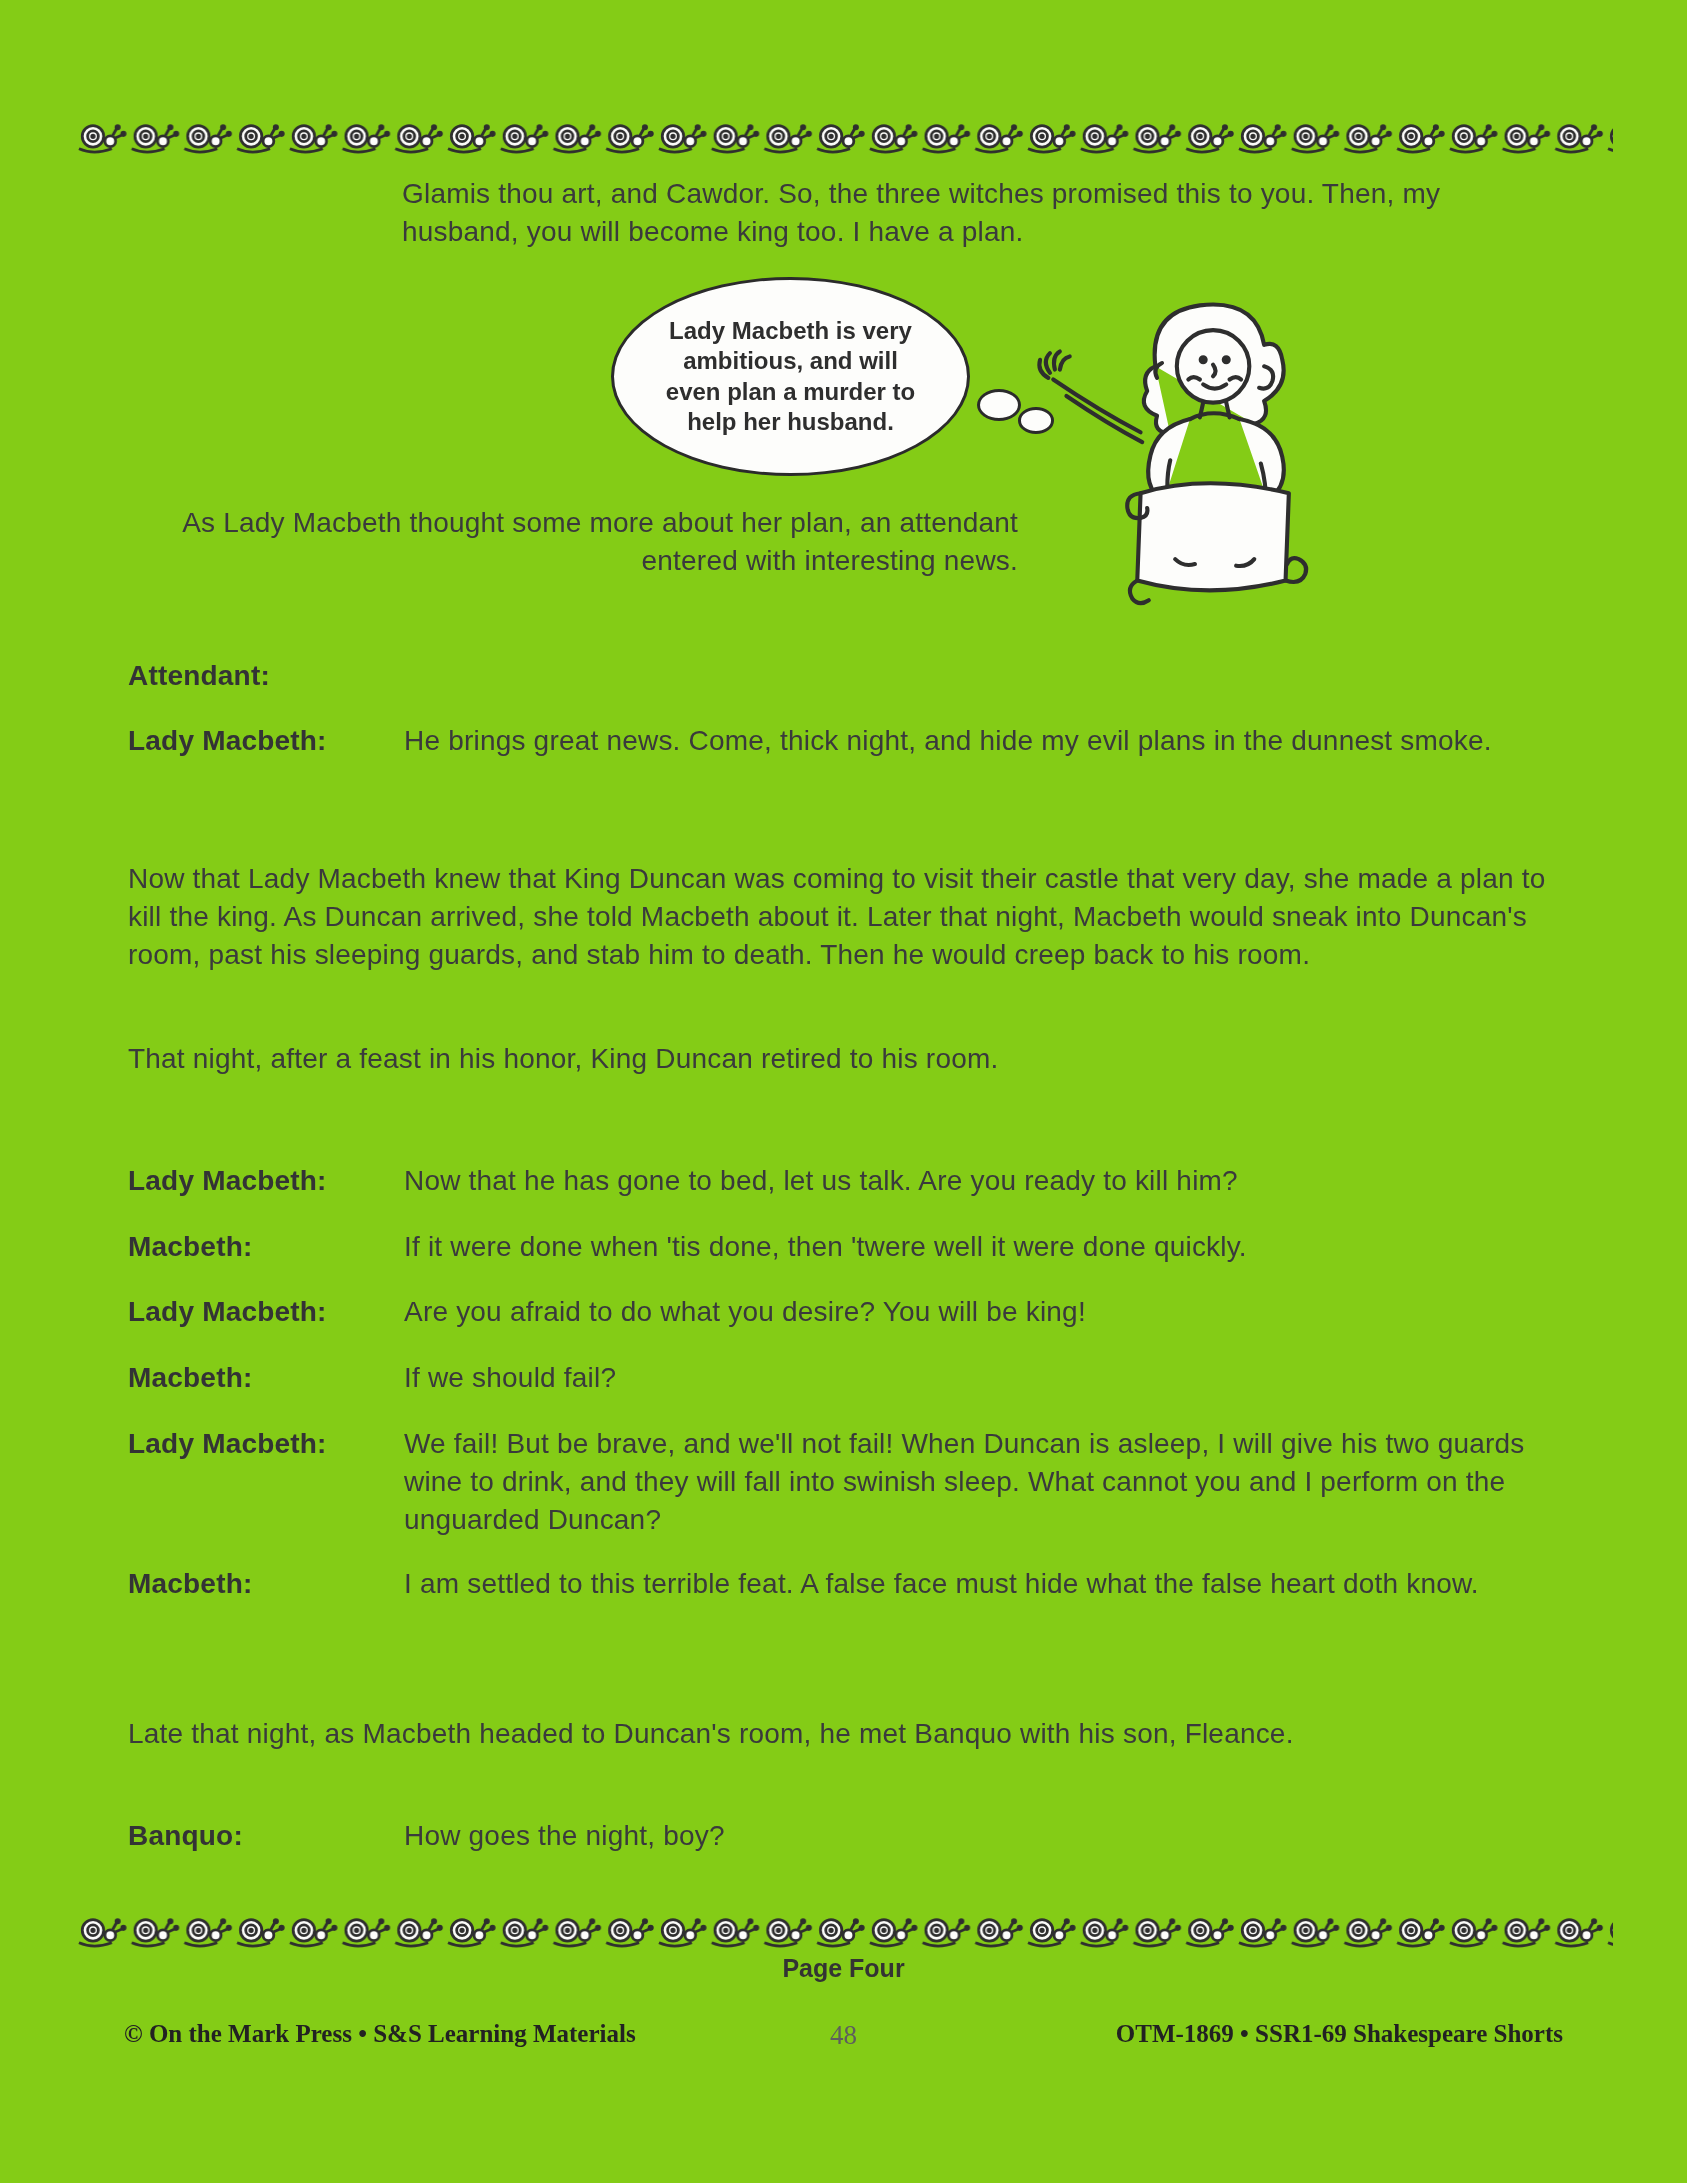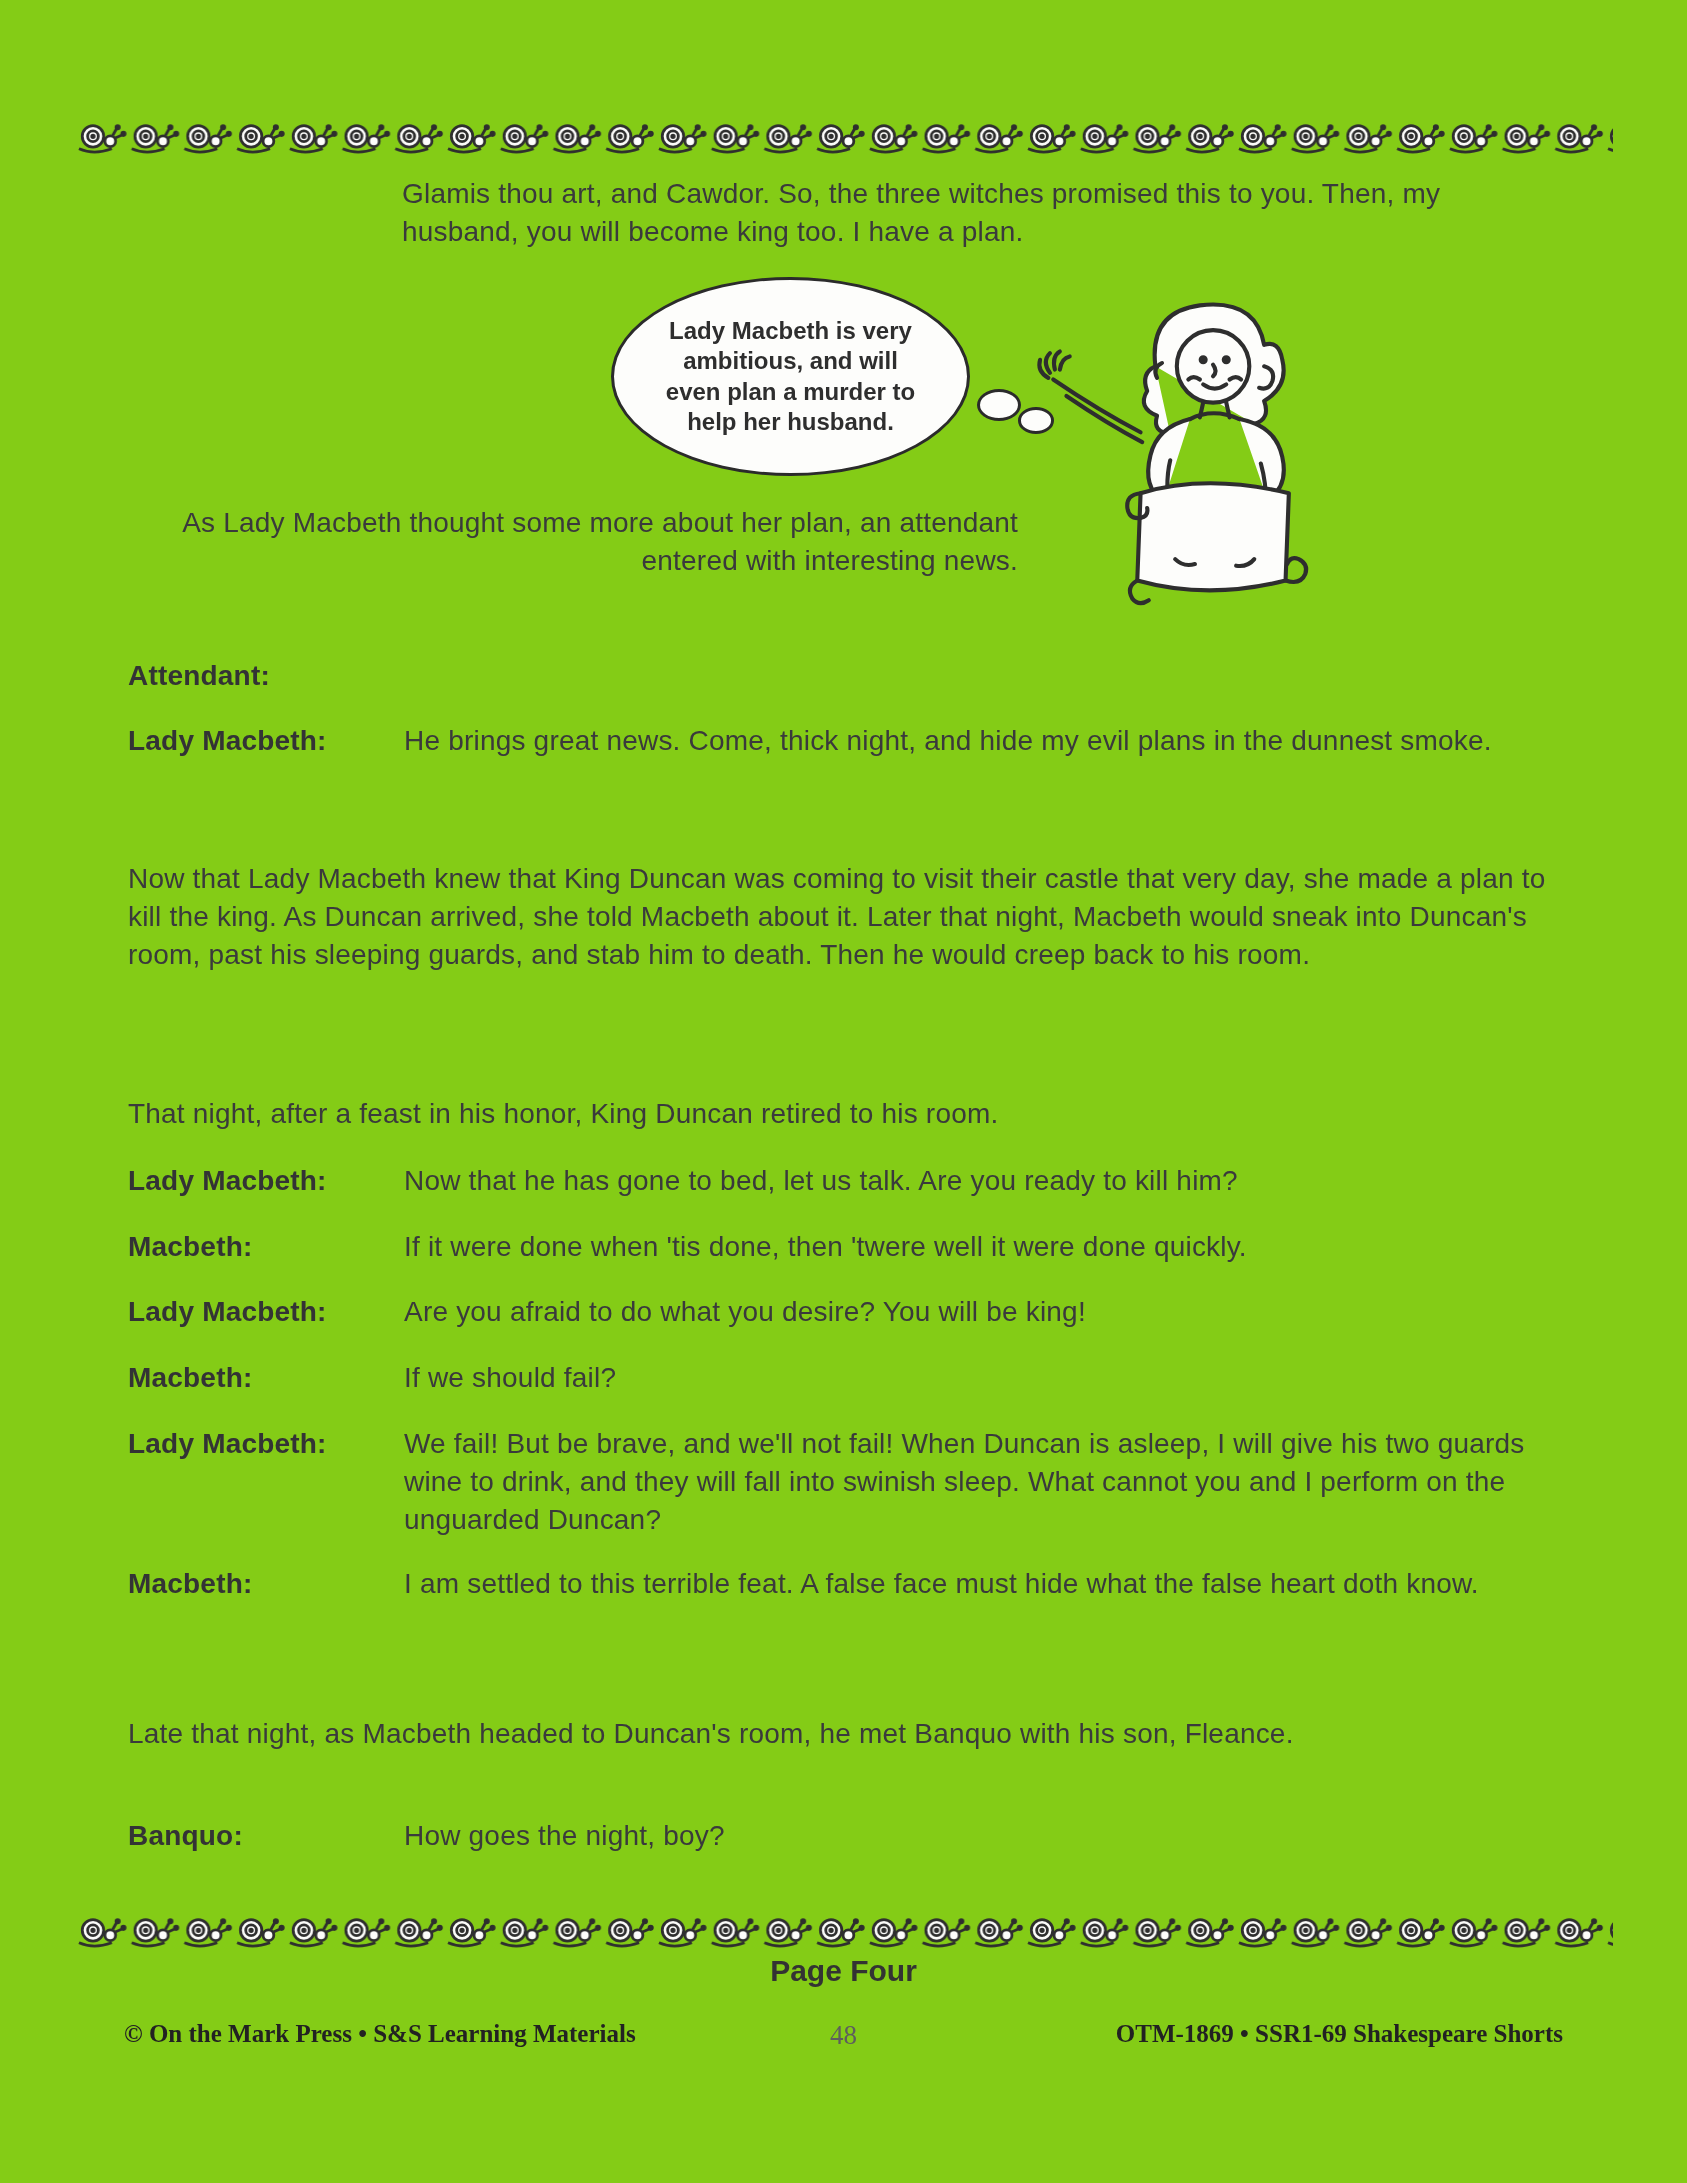--- a/index.html
+++ b/index.html
@@ -23,26 +23,26 @@
     display:flex;align-items:center;justify-content:center;
     text-align:center;
     box-sizing:border-box;
   }
   .bubble-inner{font-size:24px;line-height:30.5px;font-weight:bold;color:#2e2e2e;width:272px;}
   .trail1{left:977px;top:389px;width:38px;height:26px;border:3.3px solid #2b2b2b;border-radius:50%;background:#fdfdfb;}
   .trail2{left:1018px;top:407px;width:30px;height:20.6px;border:3.3px solid #2b2b2b;border-radius:50%;background:#fdfdfb;}
   .figure{left:1017px;top:287px;}
   .nar1{left:128px;top:504px;width:890px;text-align:right;}
   .nar2{left:128px;top:860px;width:1434px;}
-  .nar3{left:128px;top:1095px;width:1434px;}
+  .nar3{left:128px;top:1040px;width:1434px;}
   .nar4{left:128px;top:1715px;width:1483px;}
   .dlg-row{position:absolute;left:128px;width:1442px;display:flex;}
   .dlg-speaker{width:276px;flex:0 0 276px;font-weight:bold;color:#333335;}
   .dlg-line{width:1145px;}
-  .page-label{left:0;top:1954px;width:1687px;text-align:center;font-size:30px;font-weight:bold;color:#333;}
+  .page-label{left:0;top:1954px;width:1687px;text-align:center;font-size:25px;font-weight:bold;color:#333;}
   .footer{left:0;top:2020px;width:1687px;height:49px;font-family:"Liberation Serif", serif;}
   .footer-left{position:absolute;left:124px;top:0;font-size:25px;font-weight:bold;color:#222;}
   .footer-center{position:absolute;left:0;width:1687px;text-align:center;top:0;font-size:27px;color:#5e5e5e;}
   .footer-right{position:absolute;right:124px;top:0;font-size:25px;font-weight:bold;color:#222;}
 </style>
 </head>
 <body>
 
 <div id="page">
 

